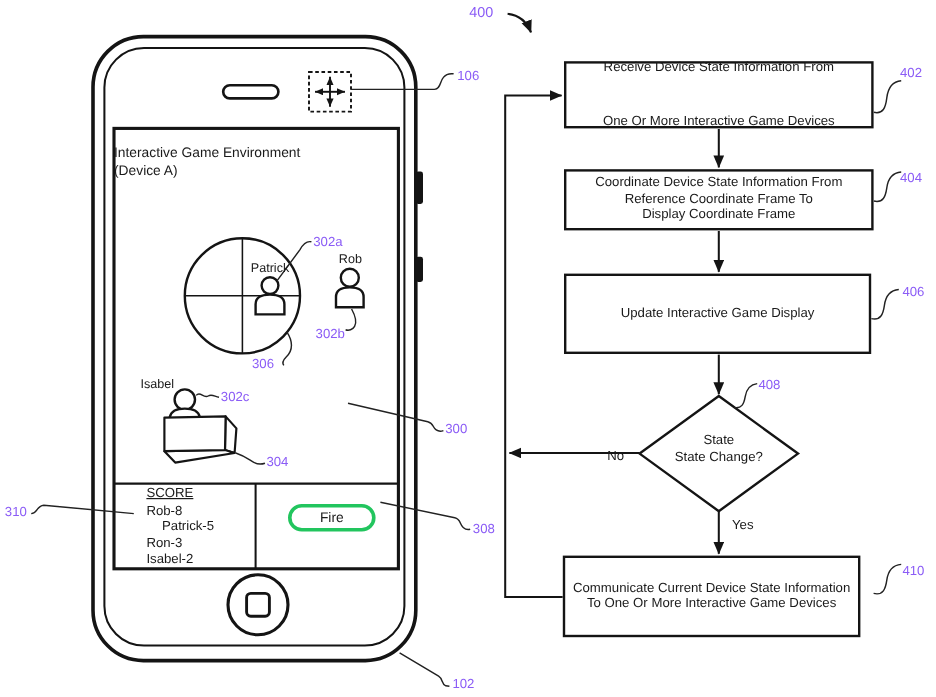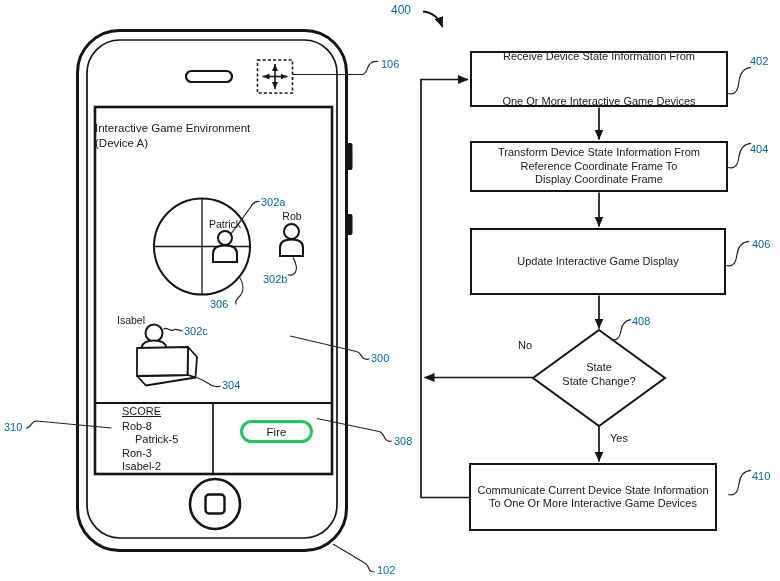--- a/index.html
+++ b/index.html
@@ -1,19 +1,19 @@
 <!DOCTYPE html>
 <html><head>
 <meta charset="utf-8">
 <style>
   html,body{margin:0;padding:0;background:#fff;}
   #canvas{position:relative;width:780px;height:581px;background:#fff;overflow:hidden;
           font-family:"Liberation Sans",sans-serif;color:#1a1a1a;}
   #lineart{position:absolute;left:0;top:0;z-index:1;}
-  .lbl{position:absolute;z-index:3;font-size:11px;line-height:13px;white-space:nowrap;color:#0369a1;}
+  .lbl{position:absolute;z-index:3;font-size:11px;line-height:13px;white-space:nowrap;color:#8b5cf6;}
   .name{position:absolute;z-index:3;font-size:10.5px;line-height:12px;text-align:center;color:#1a1a1a;}
   .title{position:absolute;z-index:3;left:95px;top:121px;width:237px;text-align:left;
          font-size:11.5px;line-height:14.5px;}
   .title span{display:block;}
   .score-head{position:absolute;z-index:3;left:122px;top:405px;font-size:11px;text-decoration:underline;}
   .score-row{position:absolute;z-index:3;left:122px;font-size:11px;white-space:nowrap;}
   .fire-btn{position:absolute;z-index:3;left:240px;top:420px;width:73px;height:23px;box-sizing:border-box;
             border:3px solid #22c55e;border-radius:12px;background:#fff;display:flex;
             align-items:center;justify-content:center;font-size:11.5px;}
   .fc-box{position:absolute;z-index:2;box-sizing:border-box;border:2px solid #141414;background:#fff;
@@ -131,37 +131,37 @@
 
   <div class="fire-btn">
     <span>Fire</span>
   </div>
 
   <div class="fc-box" style="left:470px;top:51px;width:258px;height:56px;gap:32px;">
     <span>Receive Device State Information From</span>
     <span>One Or More Interactive Game Devices</span>
   </div>
   <div class="fc-box" style="left:470px;top:141px;width:258px;height:51px;">
-    <span>Transform Device State Information From</span>
+    <span>Coordinate Device State Information From</span>
     <span>Reference Coordinate Frame To</span>
     <span>Display Coordinate Frame</span>
   </div>
   <div class="fc-box" style="left:470px;top:228px;width:256px;height:67px;">
     <span>Update Interactive Game Display</span>
   </div>
   <div class="fc-box" style="left:469px;top:463px;width:248px;height:68px;">
     <span>Communicate Current Device State Information</span>
     <span>To One Or More Interactive Game Devices</span>
   </div>
 
   <div class="dmd-text">
     <span>State</span>
     <span>State Change?</span>
   </div>
-  <div class="branch" style="left:499px;top:339px;width:28px;margin-left:12px;">No</div>
+  <div class="branch" style="left:499px;top:374px;width:28px;">No</div>
   <div class="branch" style="left:604px;top:431.5px;width:30px;">Yes</div>
 
   <div class="lbl" style="left:391px;top:4px;font-size:12px;">400</div>
   <div class="lbl" style="left:381px;top:58px;">106</div>
   <div class="lbl" style="left:750px;top:55px;">402</div>
   <div class="lbl" style="left:750px;top:143px;">404</div>
   <div class="lbl" style="left:752px;top:238px;">406</div>
   <div class="lbl" style="left:632px;top:315px;">408</div>
   <div class="lbl" style="left:752px;top:470px;">410</div>
   <div class="lbl" style="left:371px;top:352px;">300</div>

